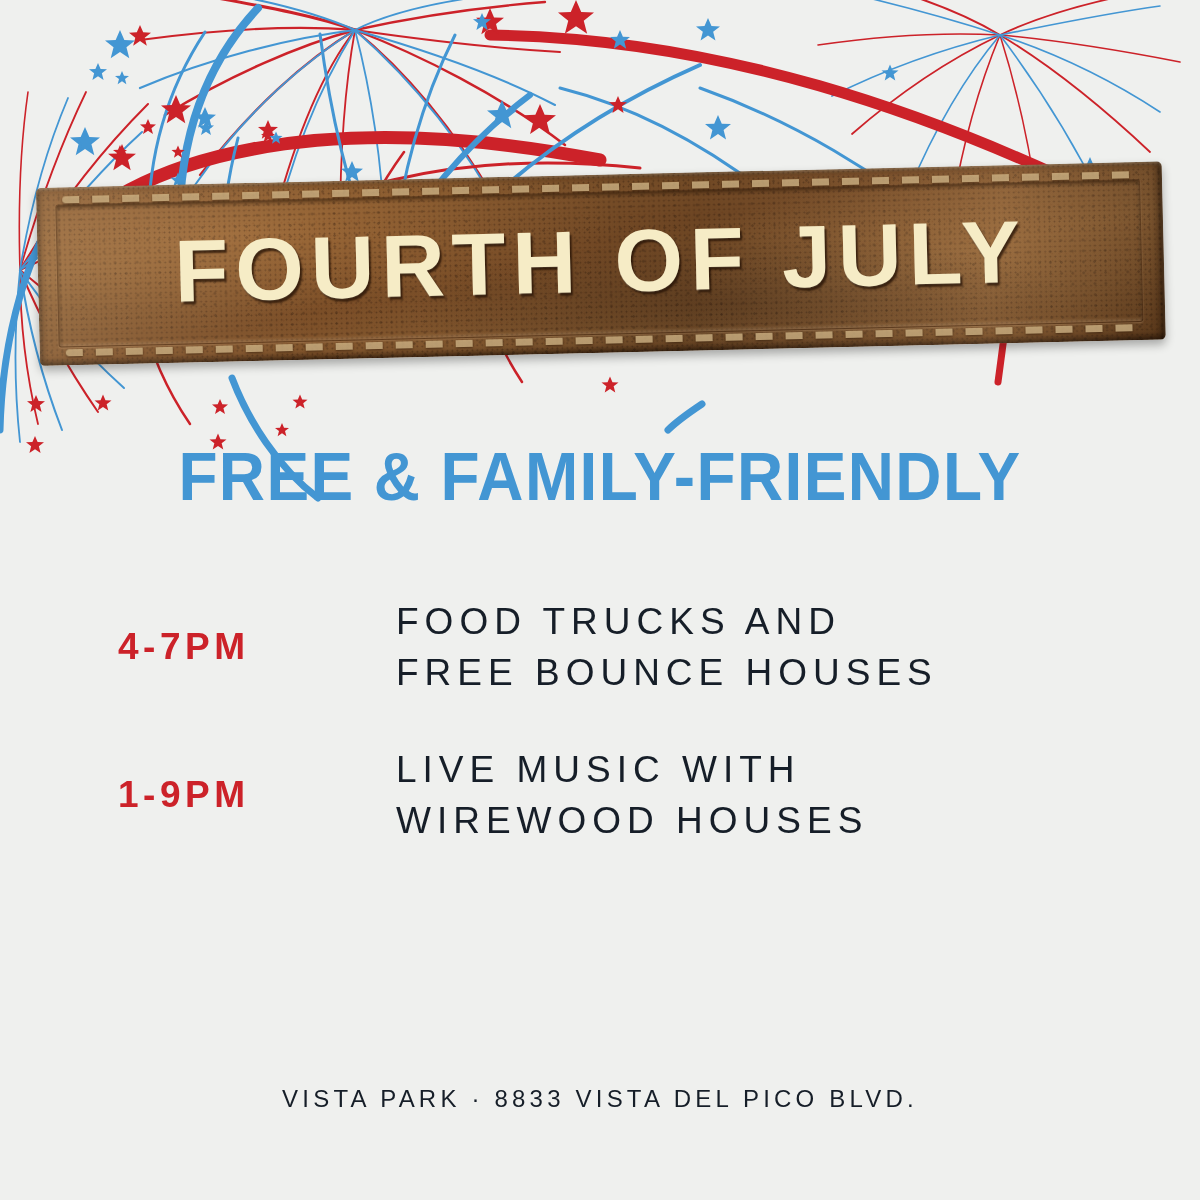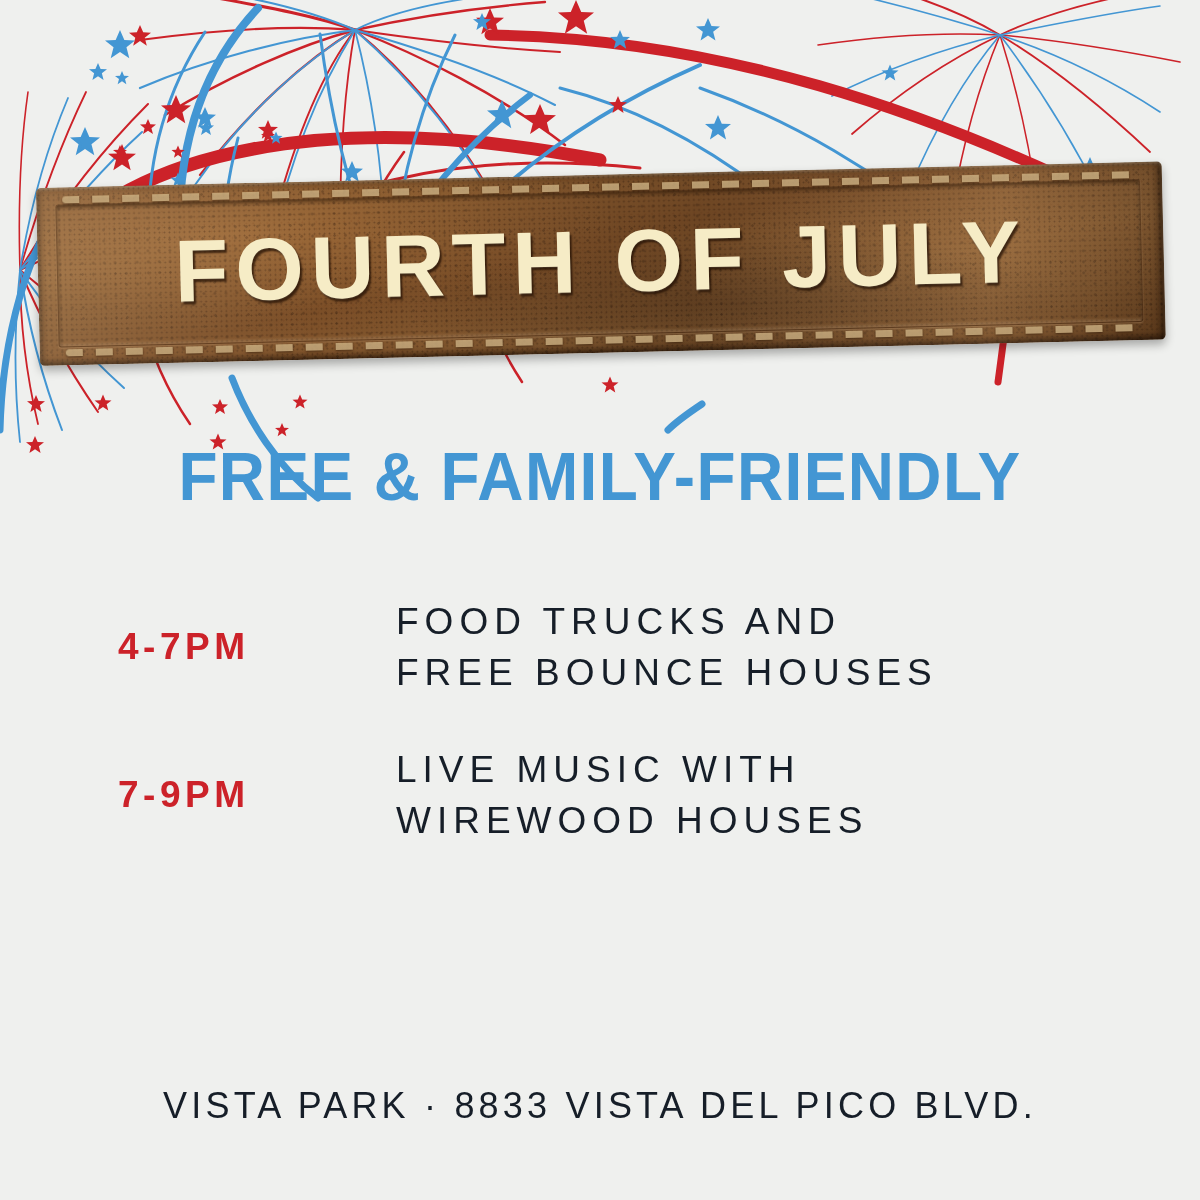--- a/index.html
+++ b/index.html
@@ -167,21 +167,21 @@
   }
 
   
   #venue {
     position: absolute;
     left: 0; right: 0;
     top: 1085px;
     text-align: center;
     font-family: "Liberation Sans", sans-serif;
     font-weight: 400;
-    font-size: 36px;
+    font-size: 24px;
     letter-spacing: 4.2px;
     color: #161e28;
     white-space: nowrap;
   }
 </style>
 </head>
 <body>
 
 <div id="poster">
 
@@ -423,21 +423,21 @@
 
   <div id="tagline">FREE &amp; FAMILY-FRIENDLY</div>
 
   <div id="schedule">
     <div class="sched-row">
       <div class="sched-time">4-7PM</div>
       <div class="sched-desc">FOOD TRUCKS AND
 FREE BOUNCE HOUSES</div>
     </div>
     <div class="sched-row">
-      <div class="sched-time">7-9PM</div>
+      <div class="sched-time">1-9PM</div>
       <div class="sched-desc">LIVE MUSIC WITH
 WIREWOOD HOUSES</div>
     </div>
   </div>
 
   <div id="venue">VISTA PARK · 8833 VISTA DEL PICO BLVD.</div>
 
 </div>
 
 </body></html>

